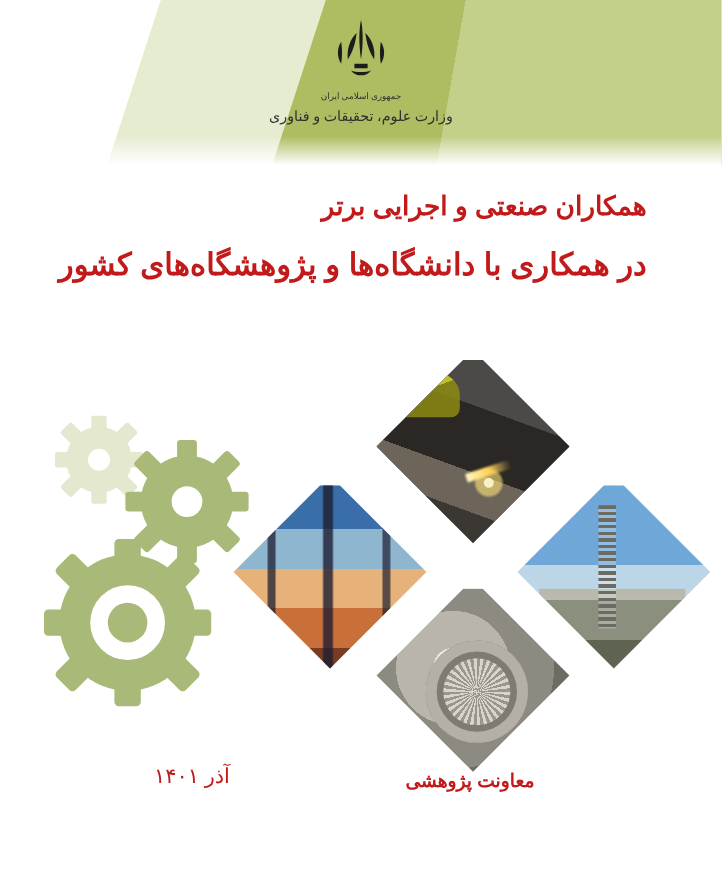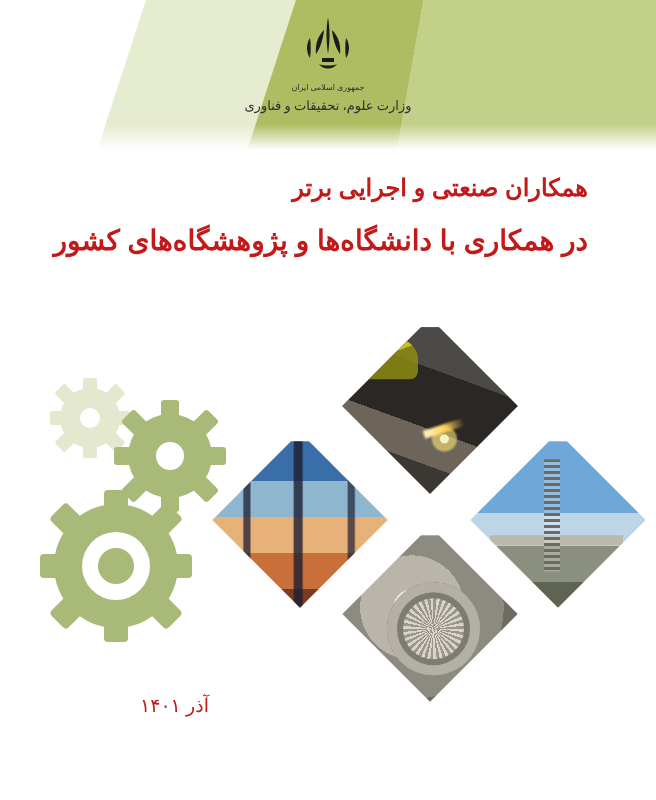--- a/index.html
+++ b/index.html
@@ -246,15 +246,16 @@
   <div class="tile t-rig">
       <div class="inner"></div>
     </div>
   <div class="tile t-gear">
       <div class="inner"></div>
     </div>
 </div>
 
 <div class="footer">
   <div class="right-block">
+    <div class="line">معاونت پژوهشی</div>
   </div>
   <div class="date">آذر ۱۴۰۱</div>
 </div>
 
 </body></html>

